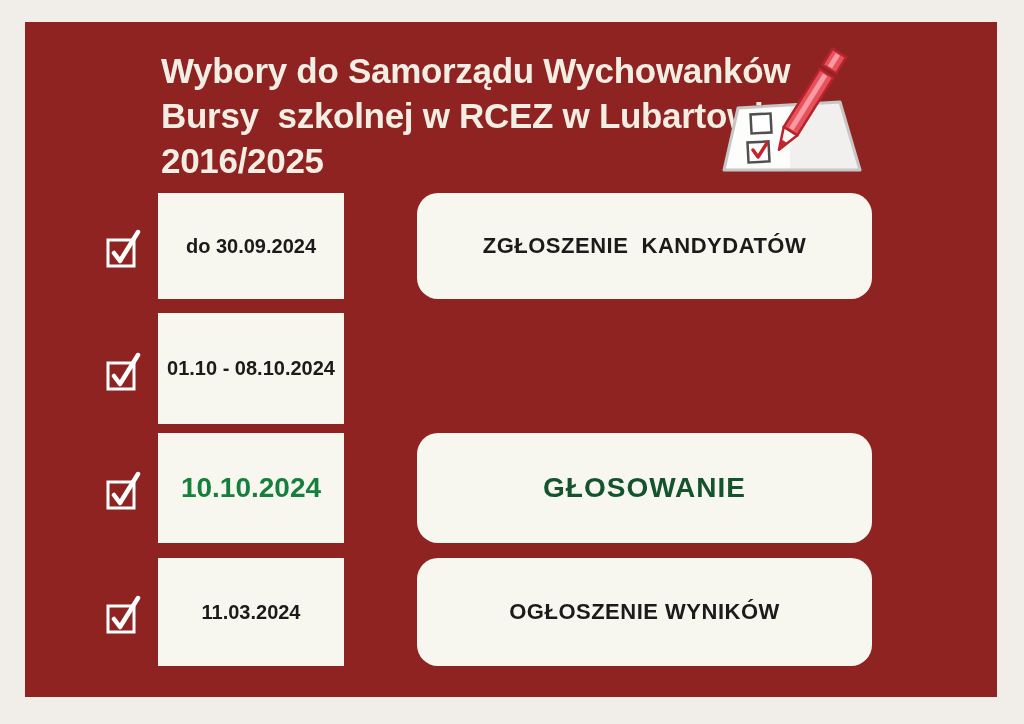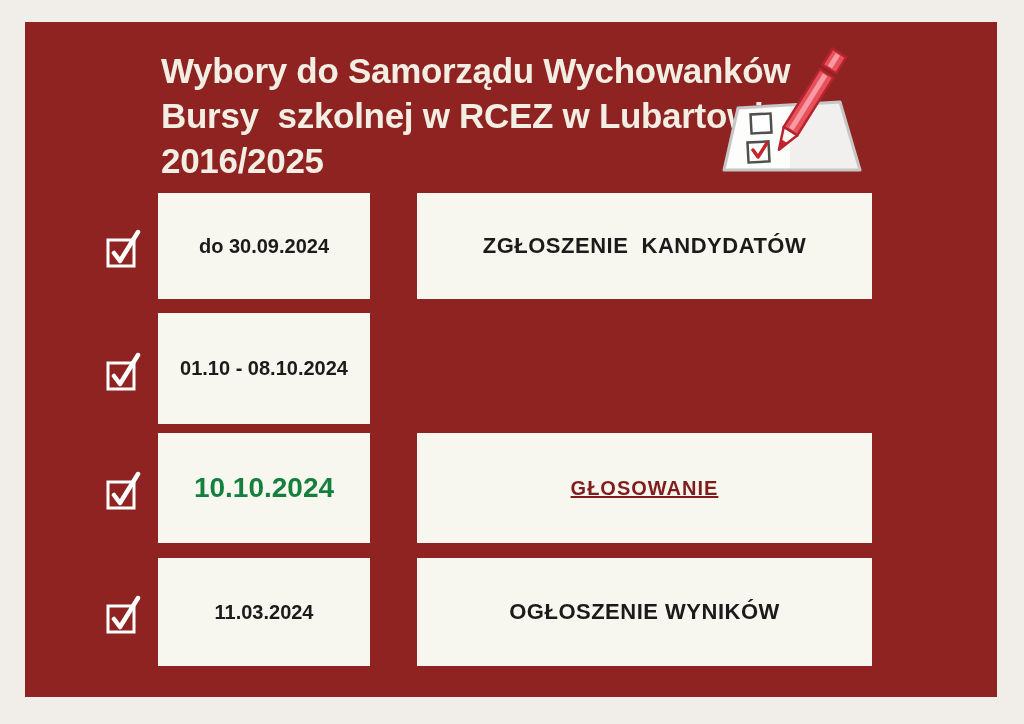--- a/index.html
+++ b/index.html
@@ -33,31 +33,31 @@
   .row:nth-child(4) { top: 536px; height: 108px; }
   .cb-icon {
     position: absolute; left: 80px; top: 50%;
     width: 36px; height: 46px; margin-top: -23px;
   }
   .date-box, .stage-box {
     position: absolute; top: 0; height: 100%;
     background: #f8f7ef;
     display: flex; align-items: center; justify-content: center;
   }
-  .date-box  { left: 133px; width: 212px; }
-  .stage-box { left: 392px; width: 455px; }
+  .date-box  { left: 133px; width: 186px; }
+  .stage-box { left: 392px; width: 455px; border-radius: 21px; }
   .date-text {
     font-weight: 700; font-size: 20px; color: #1c1a1a; white-space: pre;
   }
   .stage-text {
     font-weight: 700; font-size: 22px; color: #1c1a1a;
     letter-spacing: 0.5px; white-space: pre;
   }
   .row.highlight .date-text  { font-size: 28px; color: #15803d; }
-  .row.highlight .stage-text { font-size: 20px; color: #7f1d1d; letter-spacing: 1px; text-decoration: underline; }
+  .row.highlight .stage-text { font-size: 28px; color: #14532d; letter-spacing: 1px; }
 </style>
 </head>
 <body>
 
 <div class="page">
   <div class="panel">
 
     <div class="title">
       <div class="title-line">Wybory do Samorządu Wychowanków</div>
       <div class="title-line">Bursy  szkolnej w RCEZ w Lubartowie</div>

